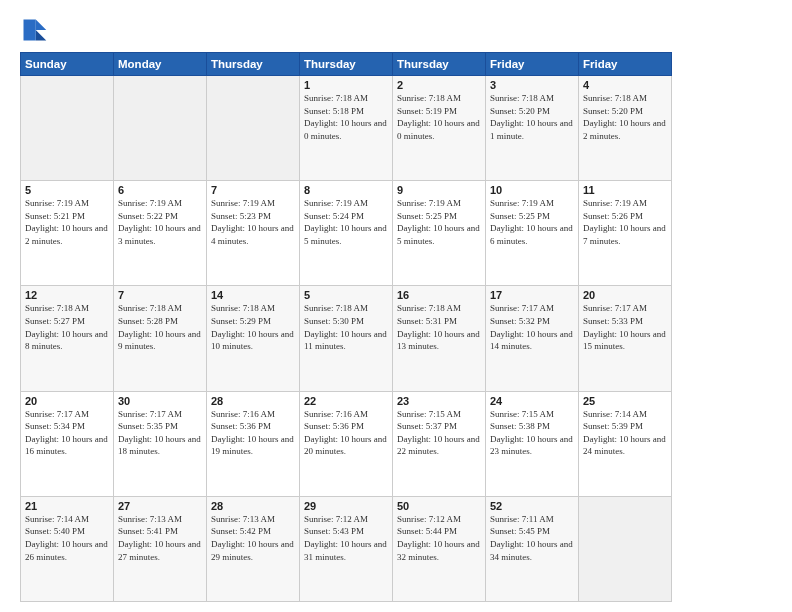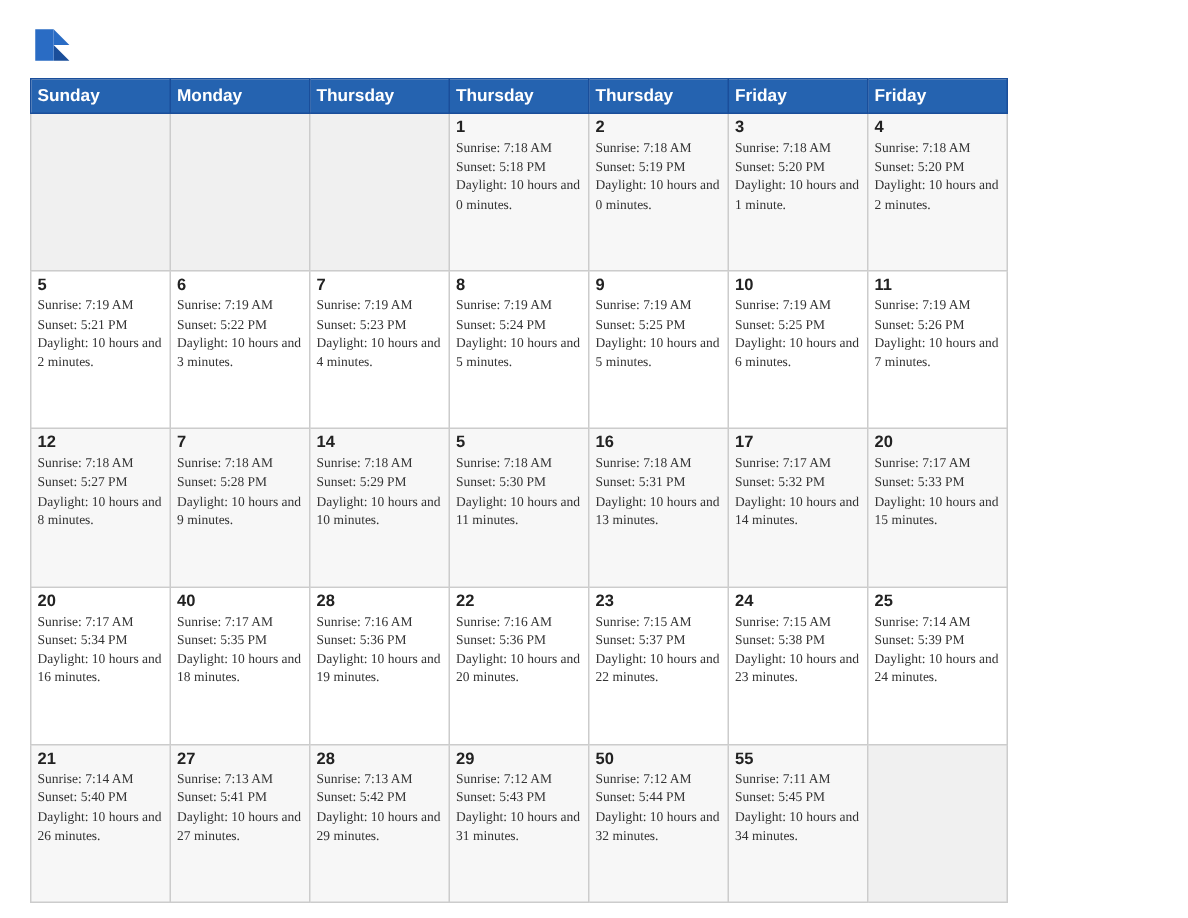--- a/index.html
+++ b/index.html
@@ -219,21 +219,21 @@
             <span class="day-num">20</span>
             <div class="day-info">Sunrise: 7:17 AM<br>Sunset: 5:33 PM<br>Daylight: 10 hours and 15 minutes.</div>
           </td>
         </tr>
         <tr>
           <td>
             <span class="day-num">20</span>
             <div class="day-info">Sunrise: 7:17 AM<br>Sunset: 5:34 PM<br>Daylight: 10 hours and 16 minutes.</div>
           </td>
           <td>
-            <span class="day-num">40</span>
+            <span class="day-num">30</span>
             <div class="day-info">Sunrise: 7:17 AM<br>Sunset: 5:35 PM<br>Daylight: 10 hours and 18 minutes.</div>
           </td>
           <td>
             <span class="day-num">28</span>
             <div class="day-info">Sunrise: 7:16 AM<br>Sunset: 5:36 PM<br>Daylight: 10 hours and 19 minutes.</div>
           </td>
           <td>
             <span class="day-num">22</span>
             <div class="day-info">Sunrise: 7:16 AM<br>Sunset: 5:36 PM<br>Daylight: 10 hours and 20 minutes.</div>
           </td>
@@ -265,20 +265,20 @@
           </td>
           <td>
             <span class="day-num">29</span>
             <div class="day-info">Sunrise: 7:12 AM<br>Sunset: 5:43 PM<br>Daylight: 10 hours and 31 minutes.</div>
           </td>
           <td>
             <span class="day-num">50</span>
             <div class="day-info">Sunrise: 7:12 AM<br>Sunset: 5:44 PM<br>Daylight: 10 hours and 32 minutes.</div>
           </td>
           <td>
-            <span class="day-num">55</span>
+            <span class="day-num">52</span>
             <div class="day-info">Sunrise: 7:11 AM<br>Sunset: 5:45 PM<br>Daylight: 10 hours and 34 minutes.</div>
           </td>
           <td class="empty-cell"></td>
         </tr>
       </tbody>
   </table>
 </div>
 
 </body></html>

